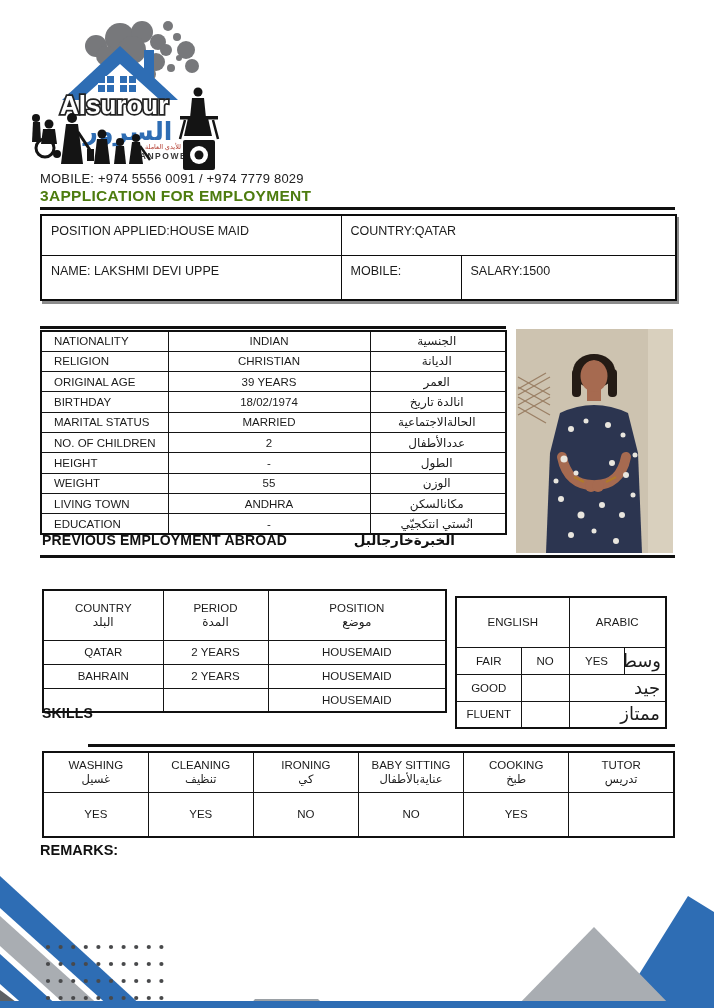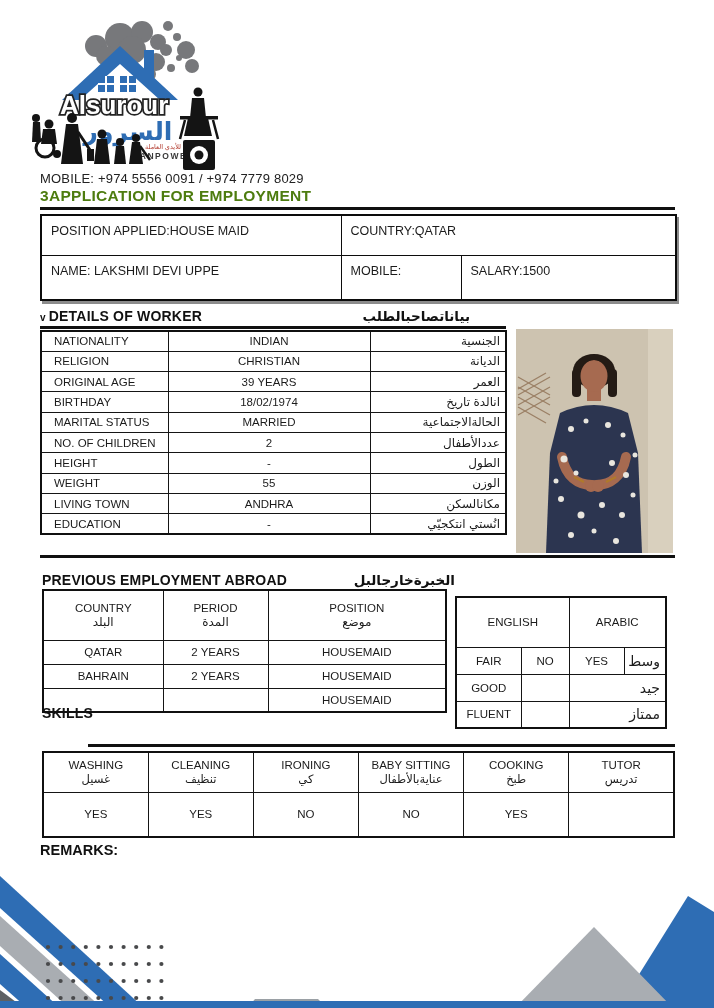--- a/index.html
+++ b/index.html
@@ -23,32 +23,32 @@
 
   .t-app{left:40px;top:214px;width:635px;border:2.5px solid #0c0c0c;box-shadow:2px 3px 0 rgba(45,45,45,.55);}
   .t-app td{border:1.5px solid #0c0c0c;font-size:12.5px;text-align:left;vertical-align:top;padding:8px 0 0 9px;font-weight:400;}
   .t-app tr.r1{height:40px;}
   .t-app tr.r2{height:45px;}
 
   .t-details{left:40px;top:330px;width:465px;border:2px solid #101010;}
   .t-details tr{height:20.3px;}
   .t-details td{font-size:11.5px;}
   .t-details td.lbl{text-align:left;padding-left:12px;}
-  .t-details td.arb{text-align:right;padding-right:5px;font-size:12px;direction:rtl;}
+  .t-details td.arb{text-align:center;padding-right:5px;font-size:12px;direction:rtl;}
 
   .t-prev{left:42px;top:589px;width:403px;border:2px solid #101010;}
   .t-prev tr.hd{height:50px;}
   .t-prev tr.dr{height:24px;}
   .t-prev .two{line-height:1.25;}
   .t-prev .two .ar{font-size:12px;direction:rtl;}
 
   .t-lang{left:455px;top:596px;width:210px;border:2px solid #101010;}
   .t-lang tr.hd{height:50px;}
   .t-lang tr.dr{height:27px;padding-left:44px;}
-  .t-lang td.arb{text-align:right;padding-right:5px;font-size:14px;direction:rtl;}
+  .t-lang td.arb{text-align:right;padding-right:5px;font-size:18px;direction:rtl;}
 
   .t-skills{left:42px;top:751px;width:633px;border:2px solid #101010;}
   .t-skills tr.hd{height:40px;}
   .t-skills tr.dr{height:45px;}
   .t-skills .two{line-height:1.25;}
   .t-skills .two .ar{font-size:11.5px;direction:rtl;}
 
   .remarks{left:40px;top:842px;font-size:14.5px;font-weight:700;color:#111;}
 
   .content{position:absolute;inset:0;z-index:1;}
@@ -187,24 +187,20 @@
       <td colspan="2">COUNTRY:QATAR</td>
     </tr>
     <tr class="r2">
       <td>NAME: LAKSHMI DEVI UPPE</td>
       <td>MOBILE:</td>
       <td>SALARY:1500</td>
     </tr>
   </tbody>
     </table>
 
-  <div class="abs head-row" style="left:40px;top:308px;width:430px">
-    <span class="sec-head"><span class="v-prefix">v</span><span>DETAILS OF WORKER</span></span>
-    <span class="sec-head-ar">بياناتصاحبالطلب</span>
-  </div>
   <div class="hline" style="left:40px;top:326px;width:466px;height:2.5px"></div>
 
   <table class="t-details">
     <colgroup>
         <col style="width:127px">
         <col style="width:202px">
         <col style="width:136px">
       </colgroup>
     <tbody>
         <tr>
@@ -298,21 +294,21 @@
           <circle cx="100" cy="212" r="3"></circle>
         <circle cx="117" cy="166" r="2.5"></circle>
           <circle cx="40" cy="152" r="2.5"></circle>
           <circle cx="119" cy="126" r="2.5"></circle>
       </g>
     </g>
   </svg>
 
   <div class="hline" style="left:40px;top:555px;width:635px;height:3px"></div>
 
-  <div class="abs head-row" style="left:42px;top:572px;width:413px">
+  <div class="abs head-row" style="left:42px;top:532px;width:413px">
     <span class="sec-head">PREVIOUS EMPLOYMENT ABROAD</span>
     <span class="sec-head-ar">الخبرةخارجالبل</span>
   </div>
 
   <table class="t-prev">
     <colgroup>
         <col style="width:120px">
         <col style="width:105px">
         <col style="width:178px">
       </colgroup>

